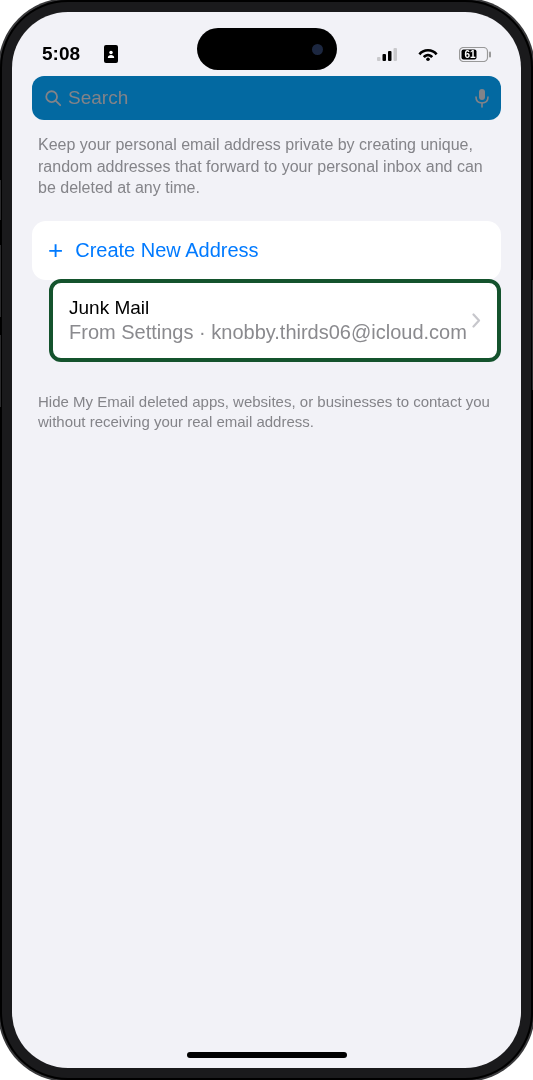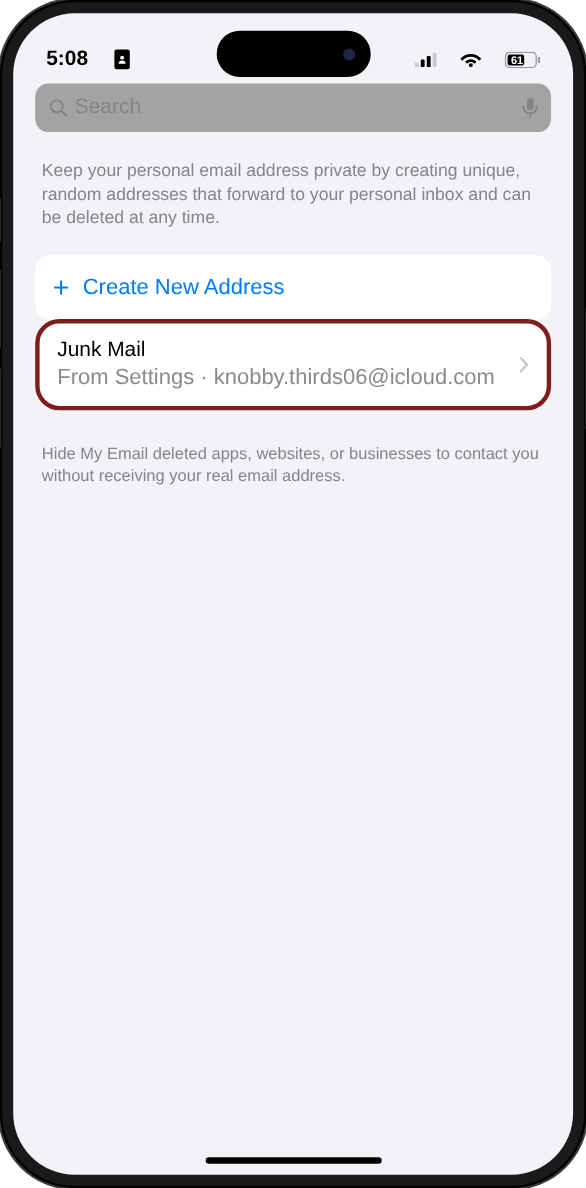--- a/index.html
+++ b/index.html
@@ -80,39 +80,39 @@
     .nav-title {
       position: absolute;
       left: 50%;
       transform: translateX(-50%);
       font-size: 20px;
       font-weight: 600;
       color: #000;
     }
     .content { padding: 0 20px; }
     .search-wrap {
-      background: #a3a3a3;
+      background: #0369a1;
       border-radius: 12px;
       height: 44px;
       display: flex;
       align-items: center;
       padding: 0 12px;
       gap: 6px;
     }
     .search-input {
       flex: 1;
       border: none;
       background: transparent;
       font-size: 19px;
       color: #000;
       outline: none;
     }
     .search-input::placeholder { color: #838388; }
     .intro-text {
-      padding: 25px 6px 22px;
+      padding: 14px 6px 22px;
       color: #848489;
       font-size: 16px;
       line-height: 1.35;
     }
     .card-group {
       background: #fff;
       border-radius: 14px;
       overflow: hidden;
     }
     .card-row {
@@ -124,25 +124,26 @@
       min-height: 52px;
     }
     .create-row { gap: 12px; color: #007aff; font-size: 20px; }
     .plus { font-size: 26px; font-weight: 300; }
     .row-body { flex: 1; min-width: 0; }
     .row-title { font-size: 19px; color: #000; }
     .row-sub { font-size: 20px; color: #8a8a8e; margin-top: 2px; white-space: nowrap; overflow: hidden; text-overflow: ellipsis; }
     .row-sub.blurred { filter: blur(4px); color: #b0b0b4; }
     .chevron { color: #c7c7cc; }
     .highlighted-card {
-      border: 4px solid #7f1d1d;
-      border-radius: 22px;
+      border: 4px solid #14532d;
+      border-radius: 12px;
       overflow: hidden;
       margin-top: -1px;
       background: #fff;
+      margin-left: 17px;
     }
     .highlighted-card .card-row { border-top: none; }
     .section-spacer { height: 20px; }
     .footer-text {
       padding: 10px 6px;
       color: #848489;
       font-size: 15px;
       line-height: 1.35;
     }
     .home-indicator {

